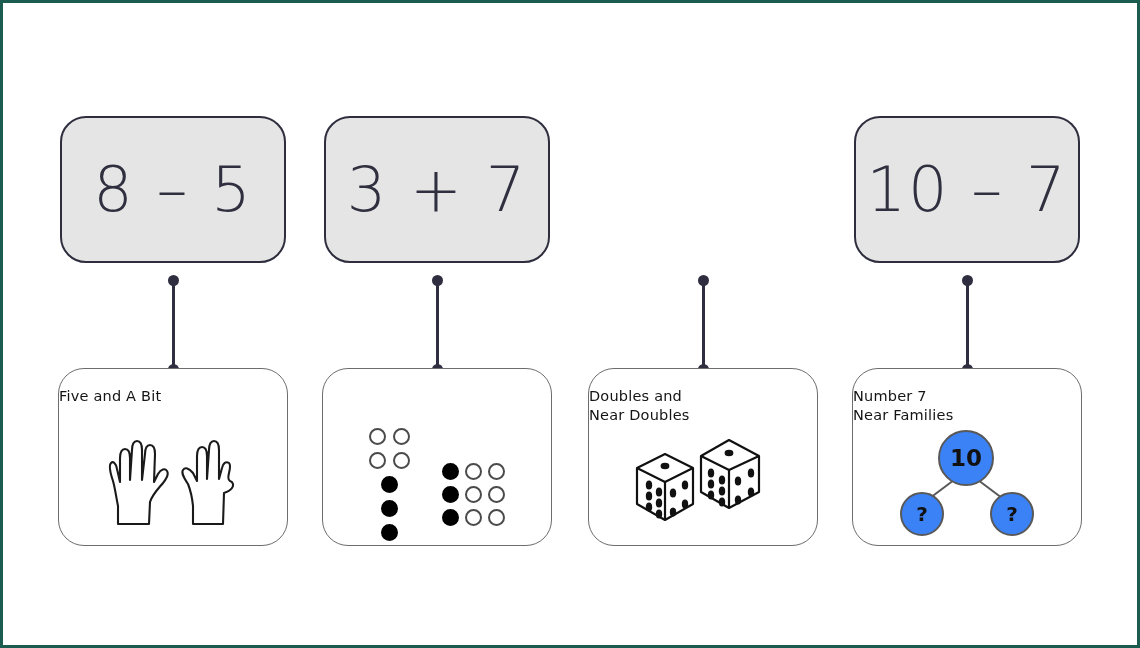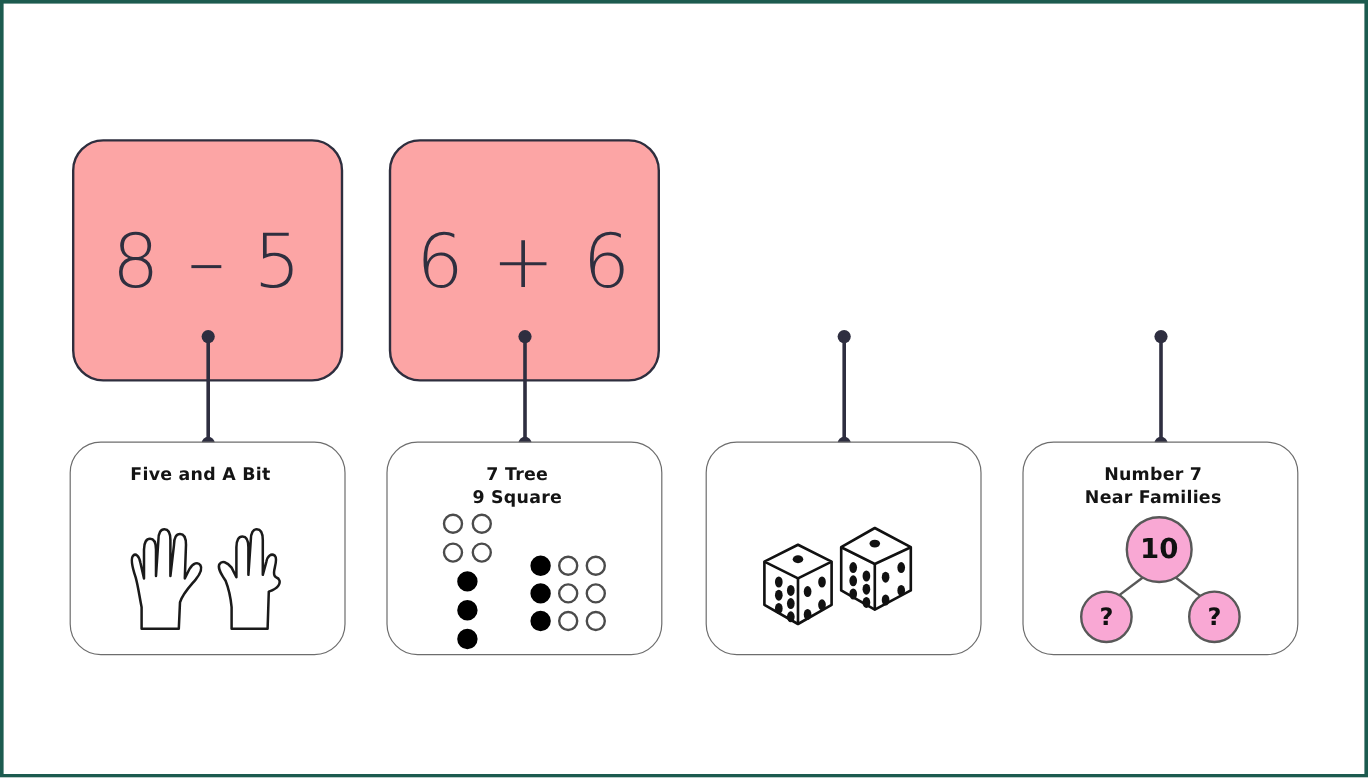--- a/index.html
+++ b/index.html
@@ -36,25 +36,25 @@
   .col-1 { left: 316px; }
   .col-2 { left: 582px; }
   .col-3 { left: 846px; }
 
   
   .eq-card {
     position: absolute;
     left: 5px;
     top: 113px;
     width: 226px;
-    height: 202px;
+    height: 147px;
     box-sizing: border-box;
     border: 2px solid #2e2e3e;
     border-radius: 26px;
-    background: #fca5a5;
+    background: #e5e5e5;
     display: flex;
     align-items: center;
     justify-content: center;
   }
   .eq-text {
     font-family: "DejaVu Sans", sans-serif;
     font-size: 62px;
     font-weight: 300;
     color: #2f2f3f;
     letter-spacing: 2px;
@@ -98,24 +98,23 @@
     box-sizing: border-box;
     border: 1.5px solid #6d6d6d;
     border-radius: 26px;
     background: #ffffff;
     overflow: hidden;
   }
   .st-title {
     position: absolute;
     left: 0; right: 12px;
     top: 18px;
-    text-align: center;
     font-family: "DejaVu Sans", sans-serif;
     font-size: 14.5px;
-    font-weight: bold;
+    font-weight: normal;
     color: #141414;
     line-height: 19px;
     letter-spacing: 0.2px;
   }
   .st-art {
     position: absolute;
     left: 0; right: 0;
     bottom: 8px;
     top: 62px;
     display: flex;
@@ -161,21 +160,21 @@
   }
   .dot.span2 { grid-column: span 2; }
 
   
   .bond { position: relative; width: 170px; height: 108px; }
   .bond-node {
     position: absolute;
     box-sizing: border-box;
     border: 2px solid #585858;
     border-radius: 50%;
-    background: #f9a8d4;
+    background: #3b82f6;
     display: flex;
     align-items: center;
     justify-content: center;
     font-family: "DejaVu Sans", sans-serif;
     font-weight: bold;
     color: #111;
   }
   .bond-top { left: 56px; top: 0px; width: 56px; height: 56px; font-size: 23px; }
   .bond-left { left: 18px; top: 62px; width: 44px; height: 44px; font-size: 20px; }
   .bond-right { left: 108px; top: 62px; width: 44px; height: 44px; font-size: 20px; }
@@ -223,32 +222,28 @@
                        C137 55 134 56 131 57 L130 88 L100 88 L100 70
                        C99 60 97 53 95 48 Z"></path>
             </g>
           </svg>
         </div>
       </div>
     </div>
 
     <div class="column col-1">
       <div class="eq-card">
-        <span class="eq-text">6 + 6</span>
+        <span class="eq-text">3 + 7</span>
       </div>
       <div class="connector">
         <div class="conn-dot top"></div>
         <div class="conn-line"></div>
         <div class="conn-dot bottom"></div>
       </div>
       <div class="st-card">
-        <div class="st-title">
-          <div>7 Tree</div>
-          <div>9 Square</div>
-        </div>
         <div class="st-art">
           <div class="dots-wrap">
 
             <div class="tree-grid">
               <div class="dot open"></div>
               <div class="dot open"></div>
               <div class="dot open"></div>
               <div class="dot open"></div>
               <div class="dot fill span2"></div>
               <div class="dot fill span2"></div>
@@ -272,20 +267,22 @@
     </div>
 
     <div class="column col-2">
       <div class="connector">
         <div class="conn-dot top"></div>
         <div class="conn-line"></div>
         <div class="conn-dot bottom"></div>
       </div>
       <div class="st-card">
         <div class="st-title">
+          <div>Doubles and</div>
+          <div>Near Doubles</div>
         </div>
         <div class="st-art">
           <svg width="168" height="104" viewBox="0 0 168 104">
 
             <g stroke="#111" stroke-width="2.2" stroke-linejoin="round" fill="#ffffff">
               <path d="M18 36 L46 22 L74 36 L74 72 L46 88 L18 72 Z"></path>
               <path d="M18 36 L46 50 L74 36"></path>
               <path d="M46 50 L46 88"></path>
             </g>
             <g fill="#111">
@@ -326,20 +323,23 @@
               <ellipse cx="119" cy="68" rx="3.2" ry="4.6"></ellipse>
               <ellipse cx="132" cy="41" rx="3.2" ry="4.6"></ellipse>
               <ellipse cx="132" cy="60" rx="3.2" ry="4.6"></ellipse>
             </g>
           </svg>
         </div>
       </div>
     </div>
 
     <div class="column col-3">
+      <div class="eq-card">
+        <span class="eq-text">10 – 7</span>
+      </div>
       <div class="connector">
         <div class="conn-dot top"></div>
         <div class="conn-line"></div>
         <div class="conn-dot bottom"></div>
       </div>
       <div class="st-card">
         <div class="st-title">
           <div>Number 7</div>
           <div>Near Families</div>
         </div>

